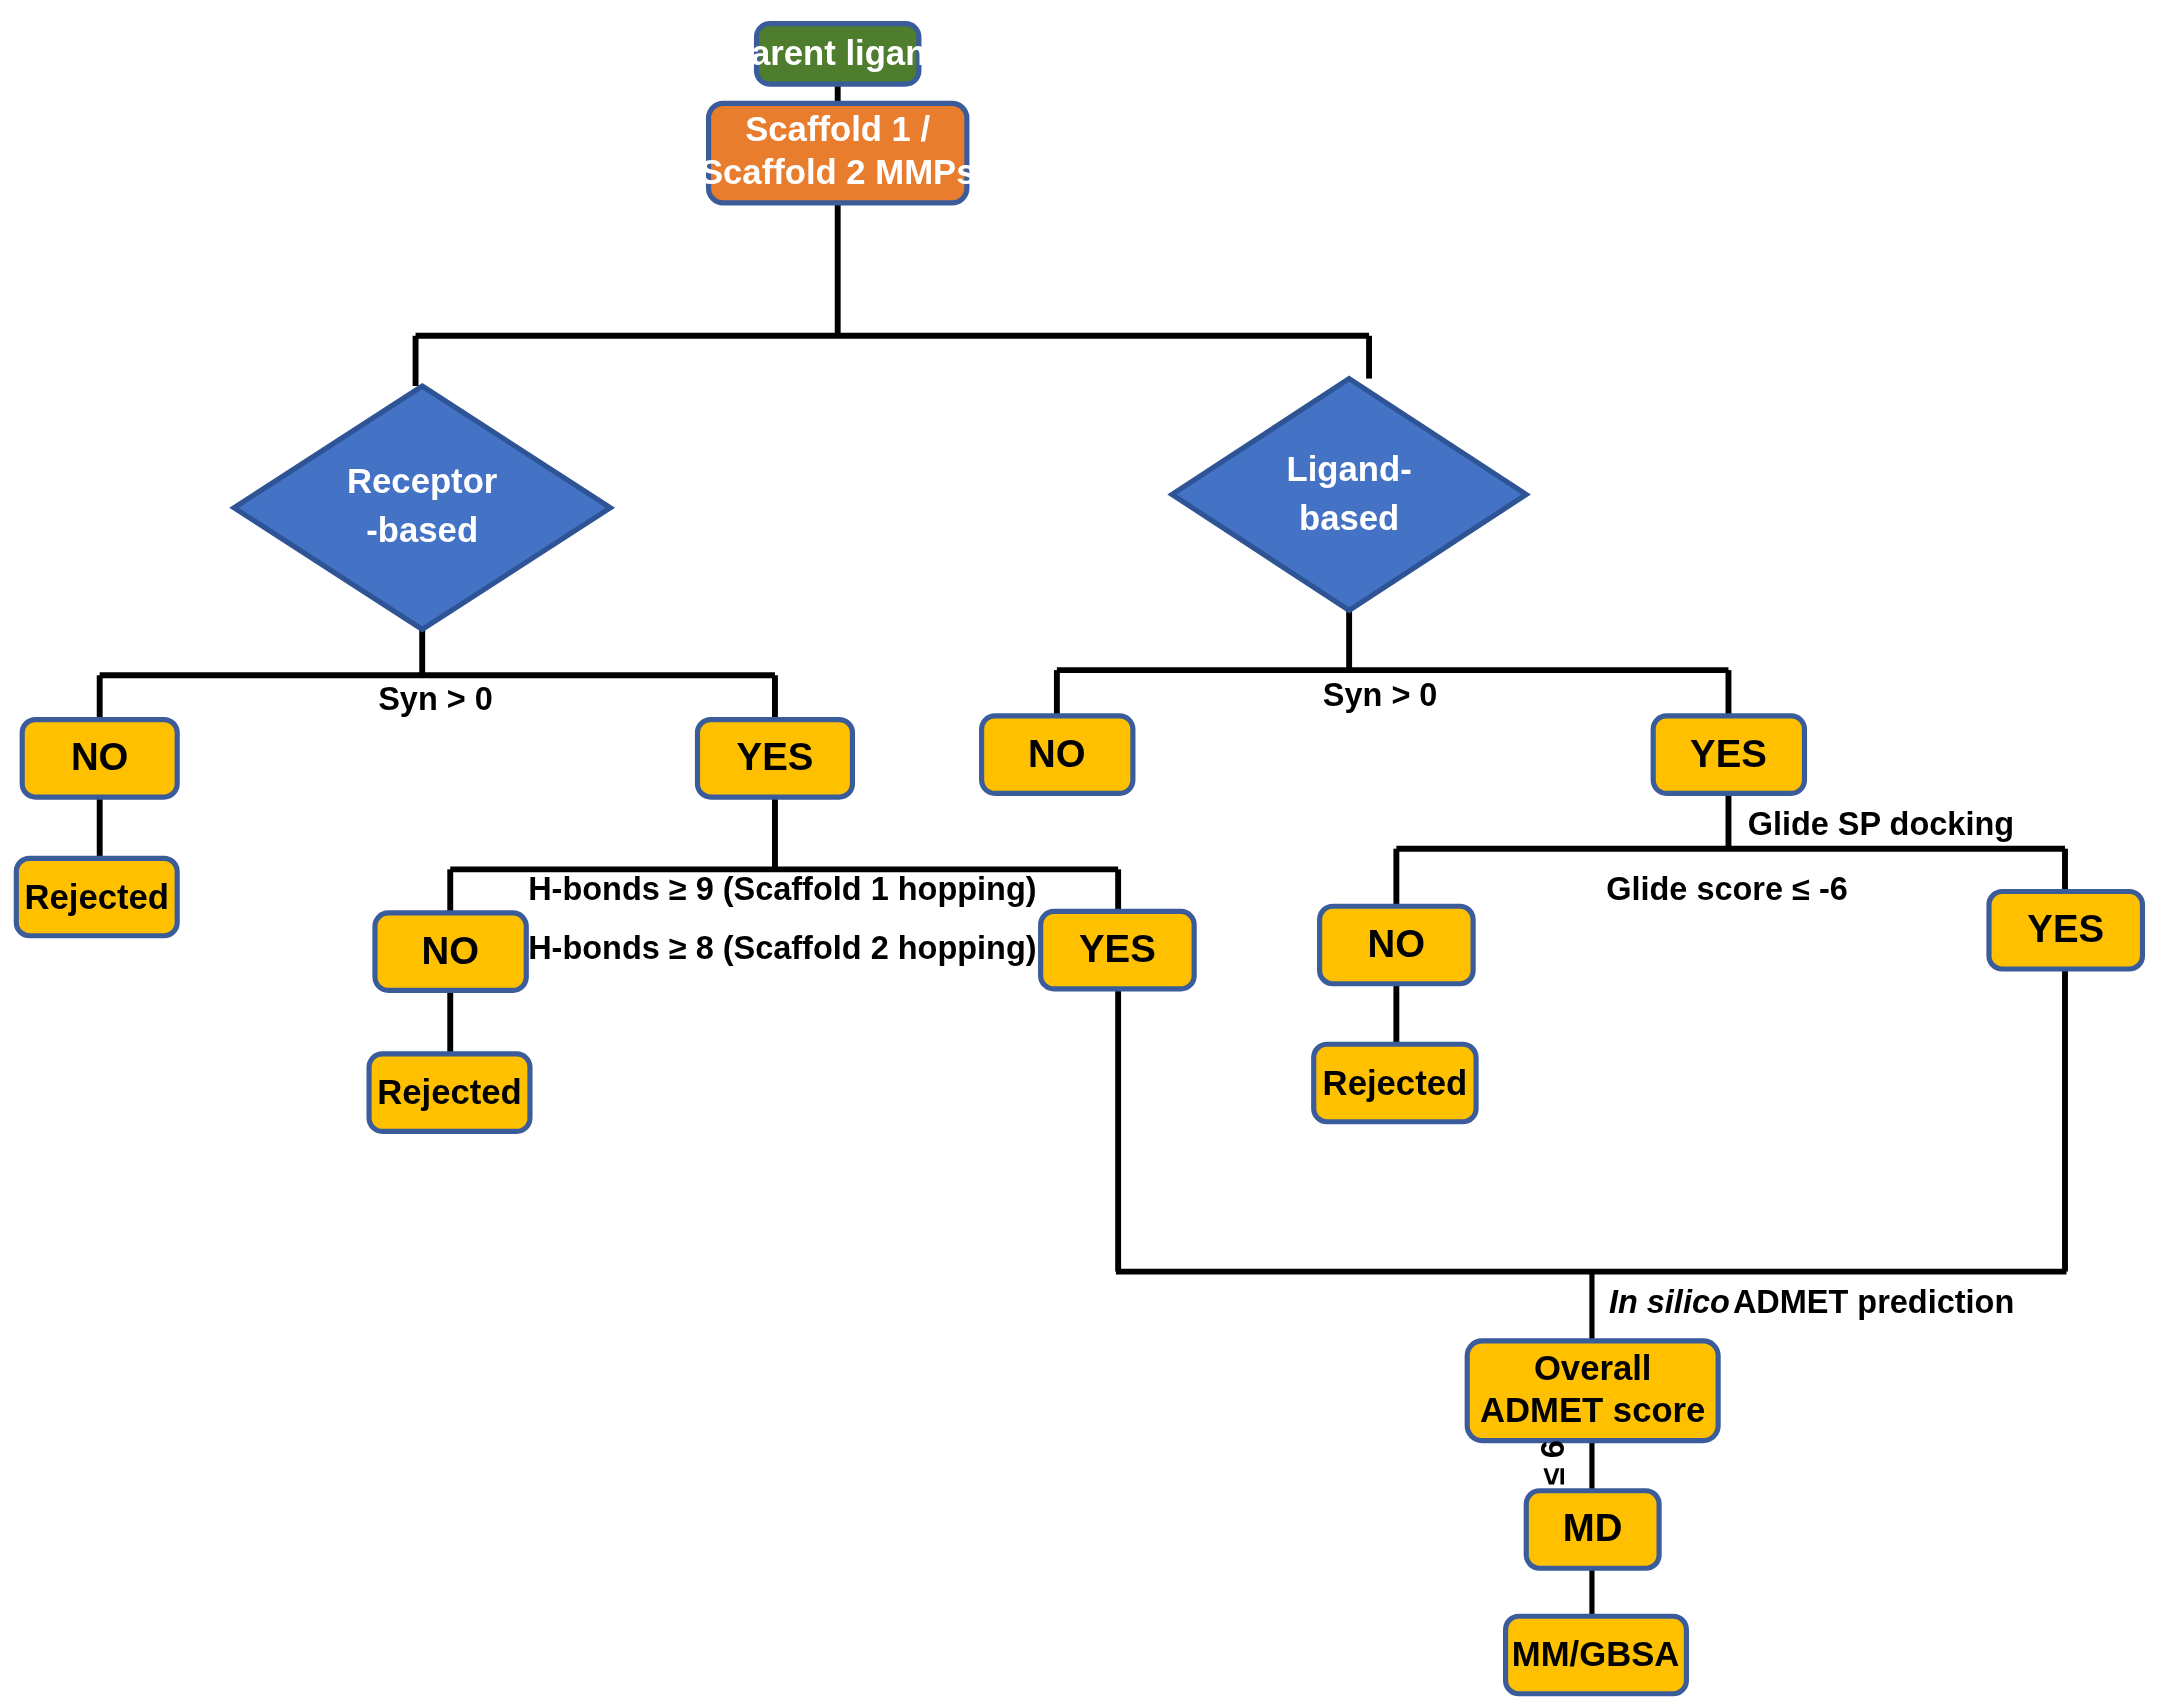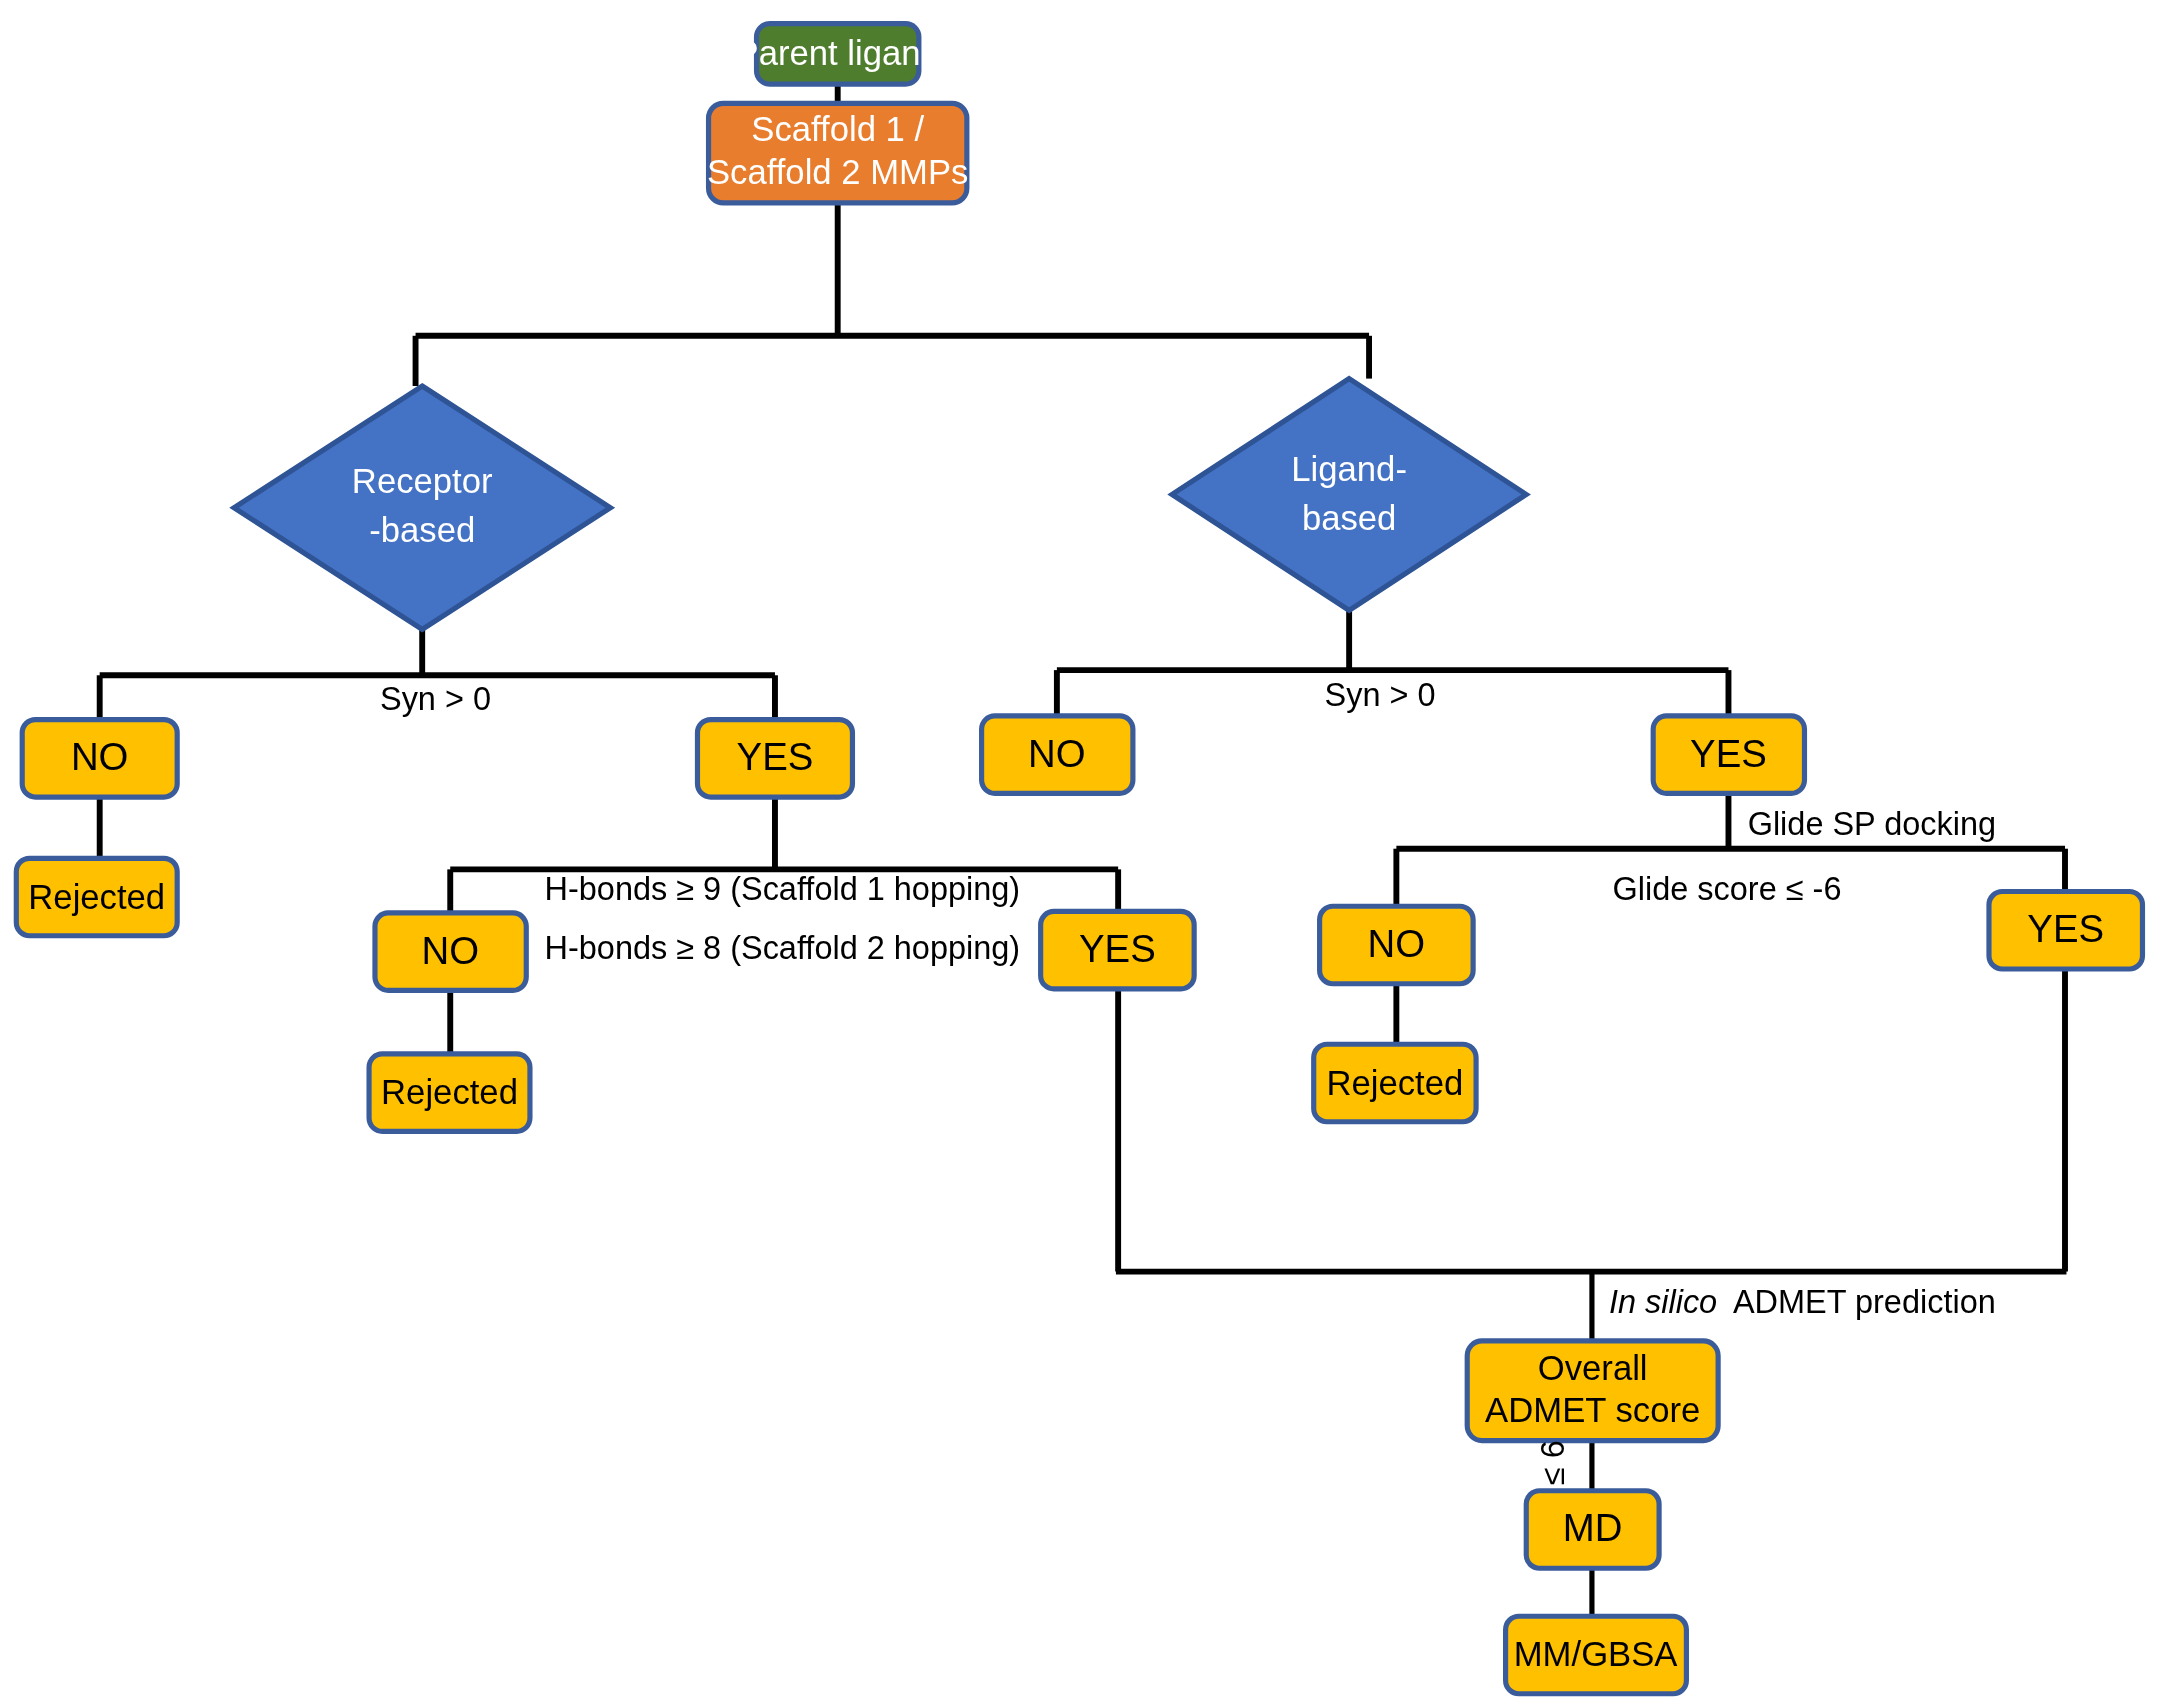--- a/index.html
+++ b/index.html
@@ -10,20 +10,21 @@
   body {
     width: 2161px;
     height: 1707px;
     font-family: "Liberation Sans", sans-serif;
     overflow: hidden;
   }
   #flow-root {
     position: relative;
     width: 2161px;
     height: 1707px;
+    font-weight: bold;
   }
   svg#flowchart {
     display: block;
     width: 2161px;
     height: 1707px;
   }
   .node-rect {
     stroke: #3B5C9B;
     stroke-width: 7;
   }

